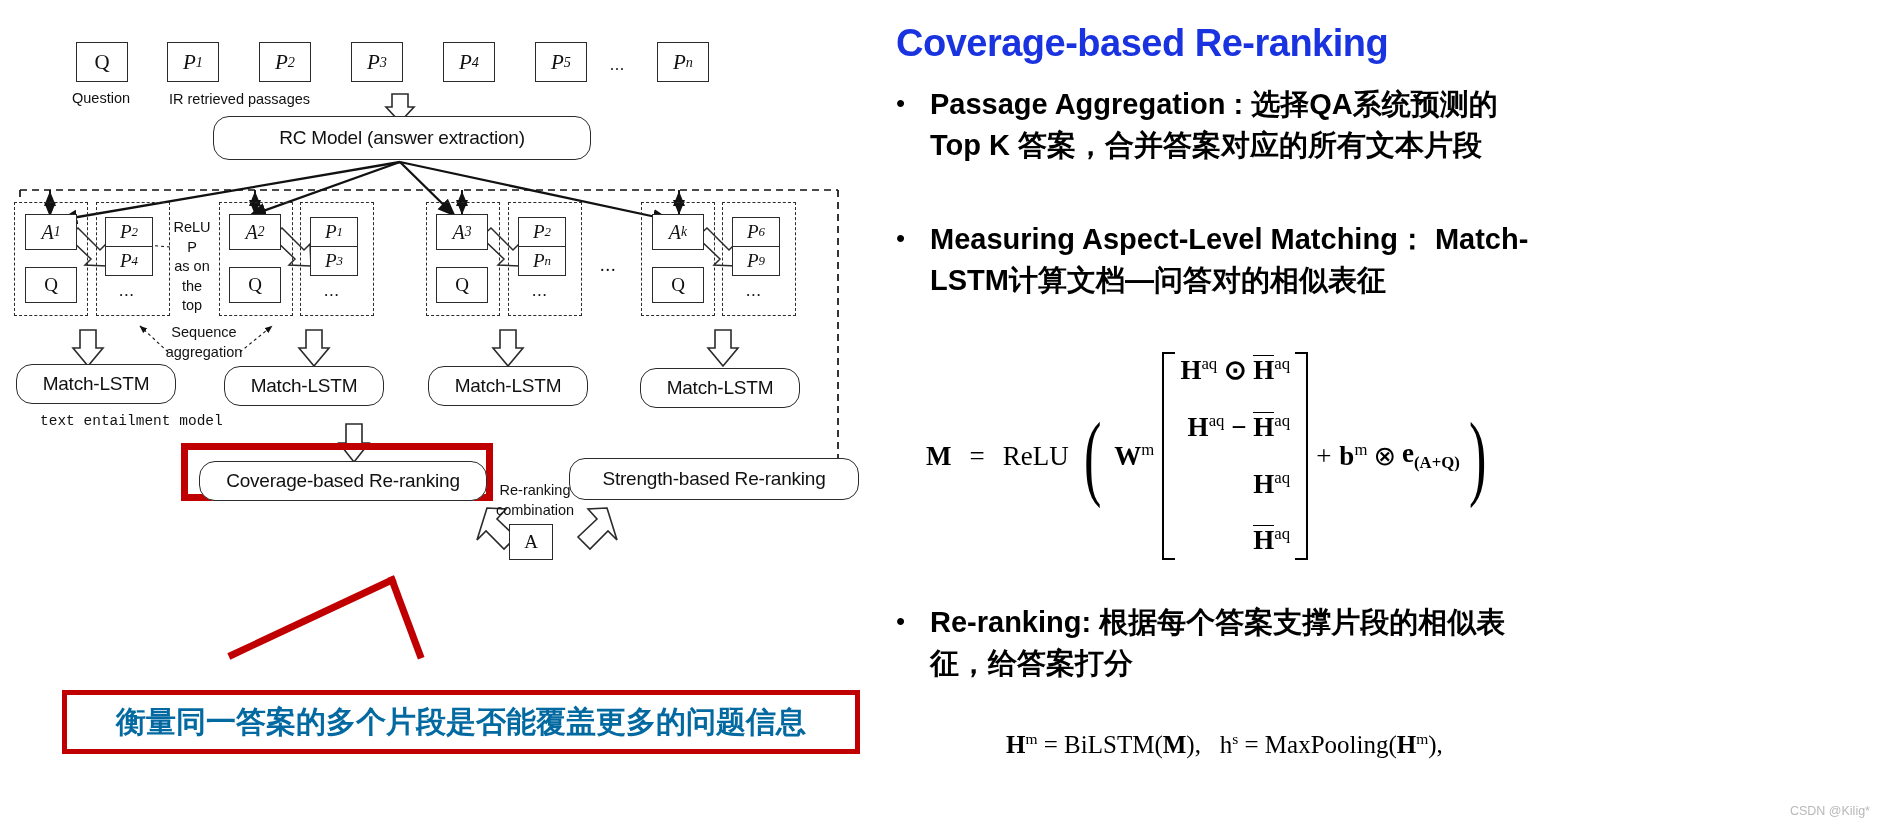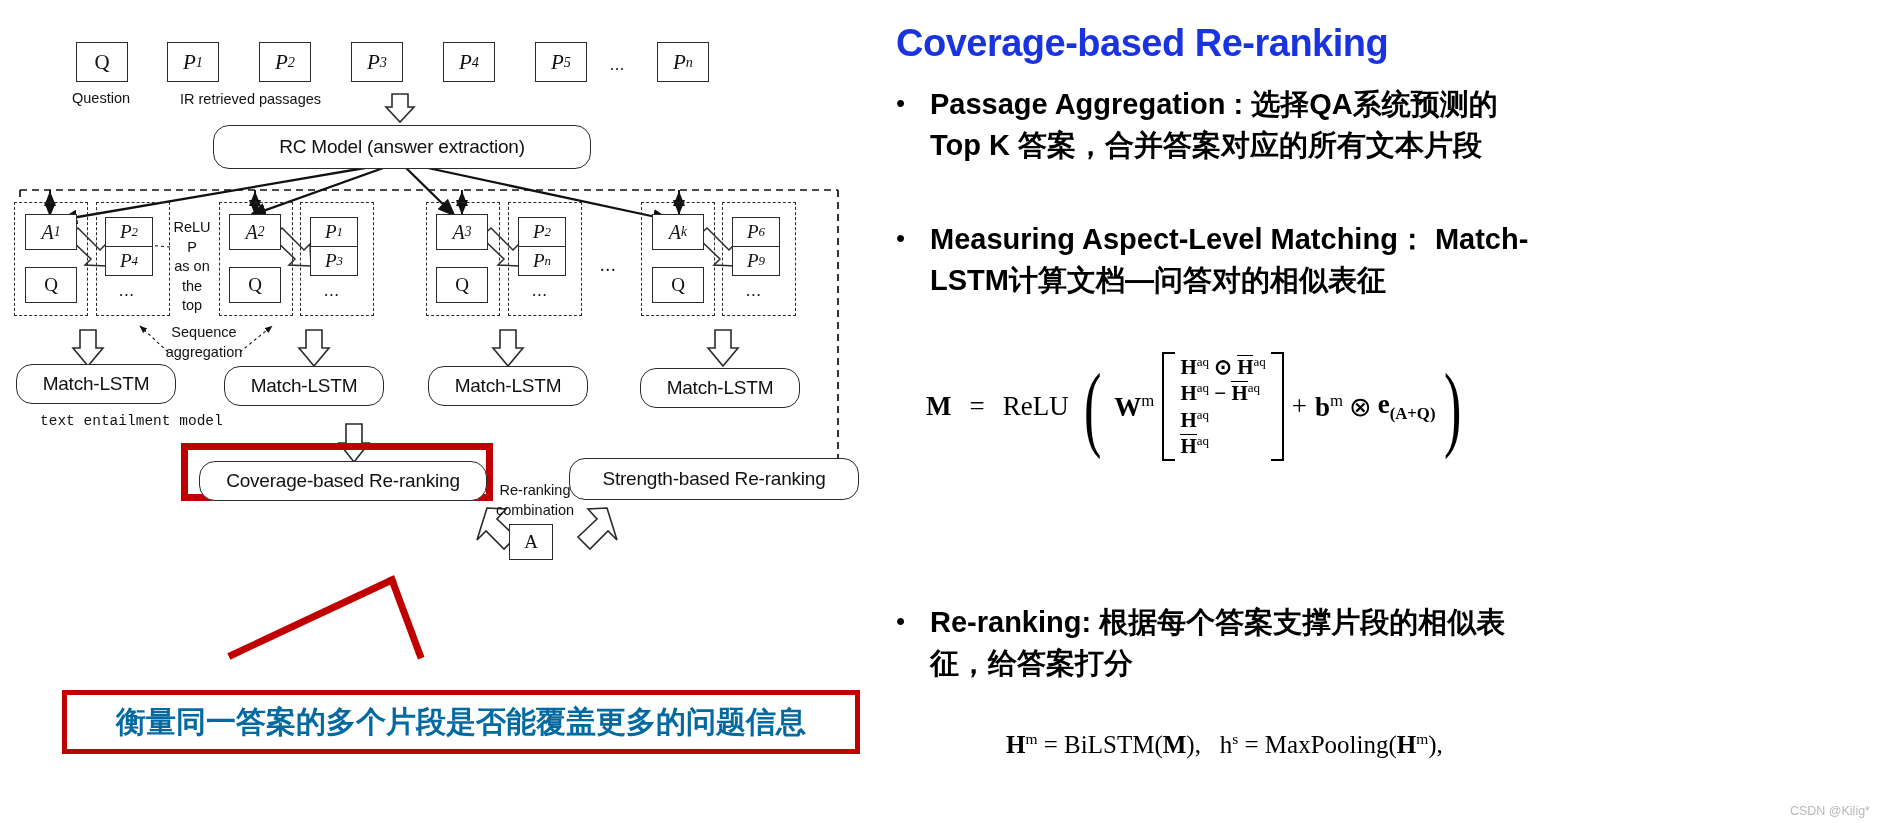--- a/index.html
+++ b/index.html
@@ -101,22 +101,22 @@
   }
   .bracketstack{
     display:inline-flex;align-items:center;
   }
   .brk{
     width:11px;align-self:stretch;border-top:2.2px solid #000;
     border-bottom:2.2px solid #000;
   }
   .brk.l{border-left:2.2px solid #000;}
   .brk.r{border-right:2.2px solid #000;}
-  .stack{display:flex;flex-direction:column;align-items:flex-start;
-         font-size:21px;line-height:1.25;padding:2px 5px;}
+  .stack{display:flex;flex-direction:column;align-items:flex-end;
+         font-size:27px;line-height:1.25;padding:2px 5px;gap:23px;}
   .ovl{border-top:1.8px solid #000;display:inline-block;padding-top:0px;line-height:1.05;}
 </style>
 </head>
 <body>
 
 <div class="root">
 
   <div class="diagram">
 
     <svg class="overlay">
@@ -207,23 +207,23 @@
       <span>P</span>
         <span class="sub">5</span>
     </div>
     <div class="ellipsis" style="left:610px;top:56px;font-size:16px;">
       <span>...</span></div>
     <div class="box italic" style="left:657px;top:42px;width:52px;height:40px;font-size:21px;">
       <span>P</span>
         <span class="sub">n</span>
     </div>
 
-    <div class="lbl" style="left:180px;top:91px;text-align:center;"><span>IR retrieved passages</span></div>
-
-    <div class="rounded" style="left:213px;top:125px;width:378px;height:44px;">
+    <div class="lbl" style="left:169px;top:91px;text-align:center;"><span>IR retrieved passages</span></div>
+
+    <div class="rounded" style="left:213px;top:116px;width:378px;height:44px;">
       <span>RC Model (answer extraction)</span>
     </div>
 
     <div class="dashbox" style="left:14px;top:202px;width:74px;height:114px;"></div>
     <div class="box italic" style="left:25px;top:214px;width:52px;height:36px;font-size:20px;">
       <span>A</span>
         <span class="sub">1</span>
     </div>
     <div class="box" style="left:25px;top:267px;width:52px;height:36px;font-size:19px;">
       <span>Q</span>

